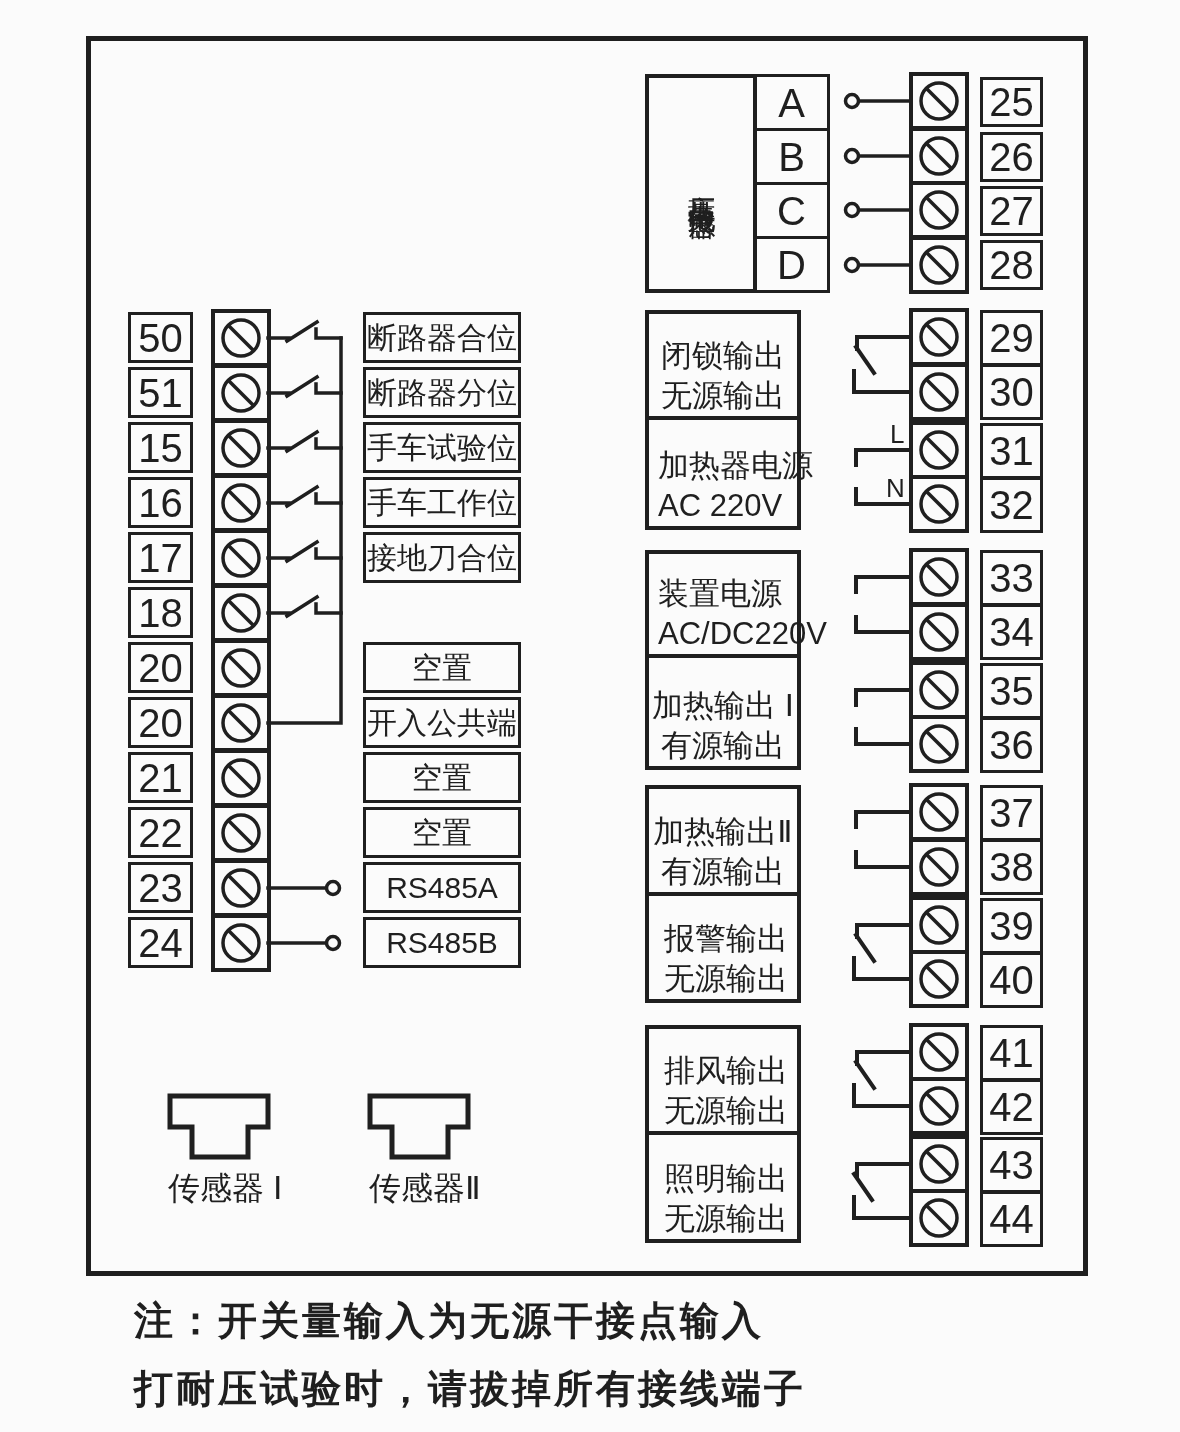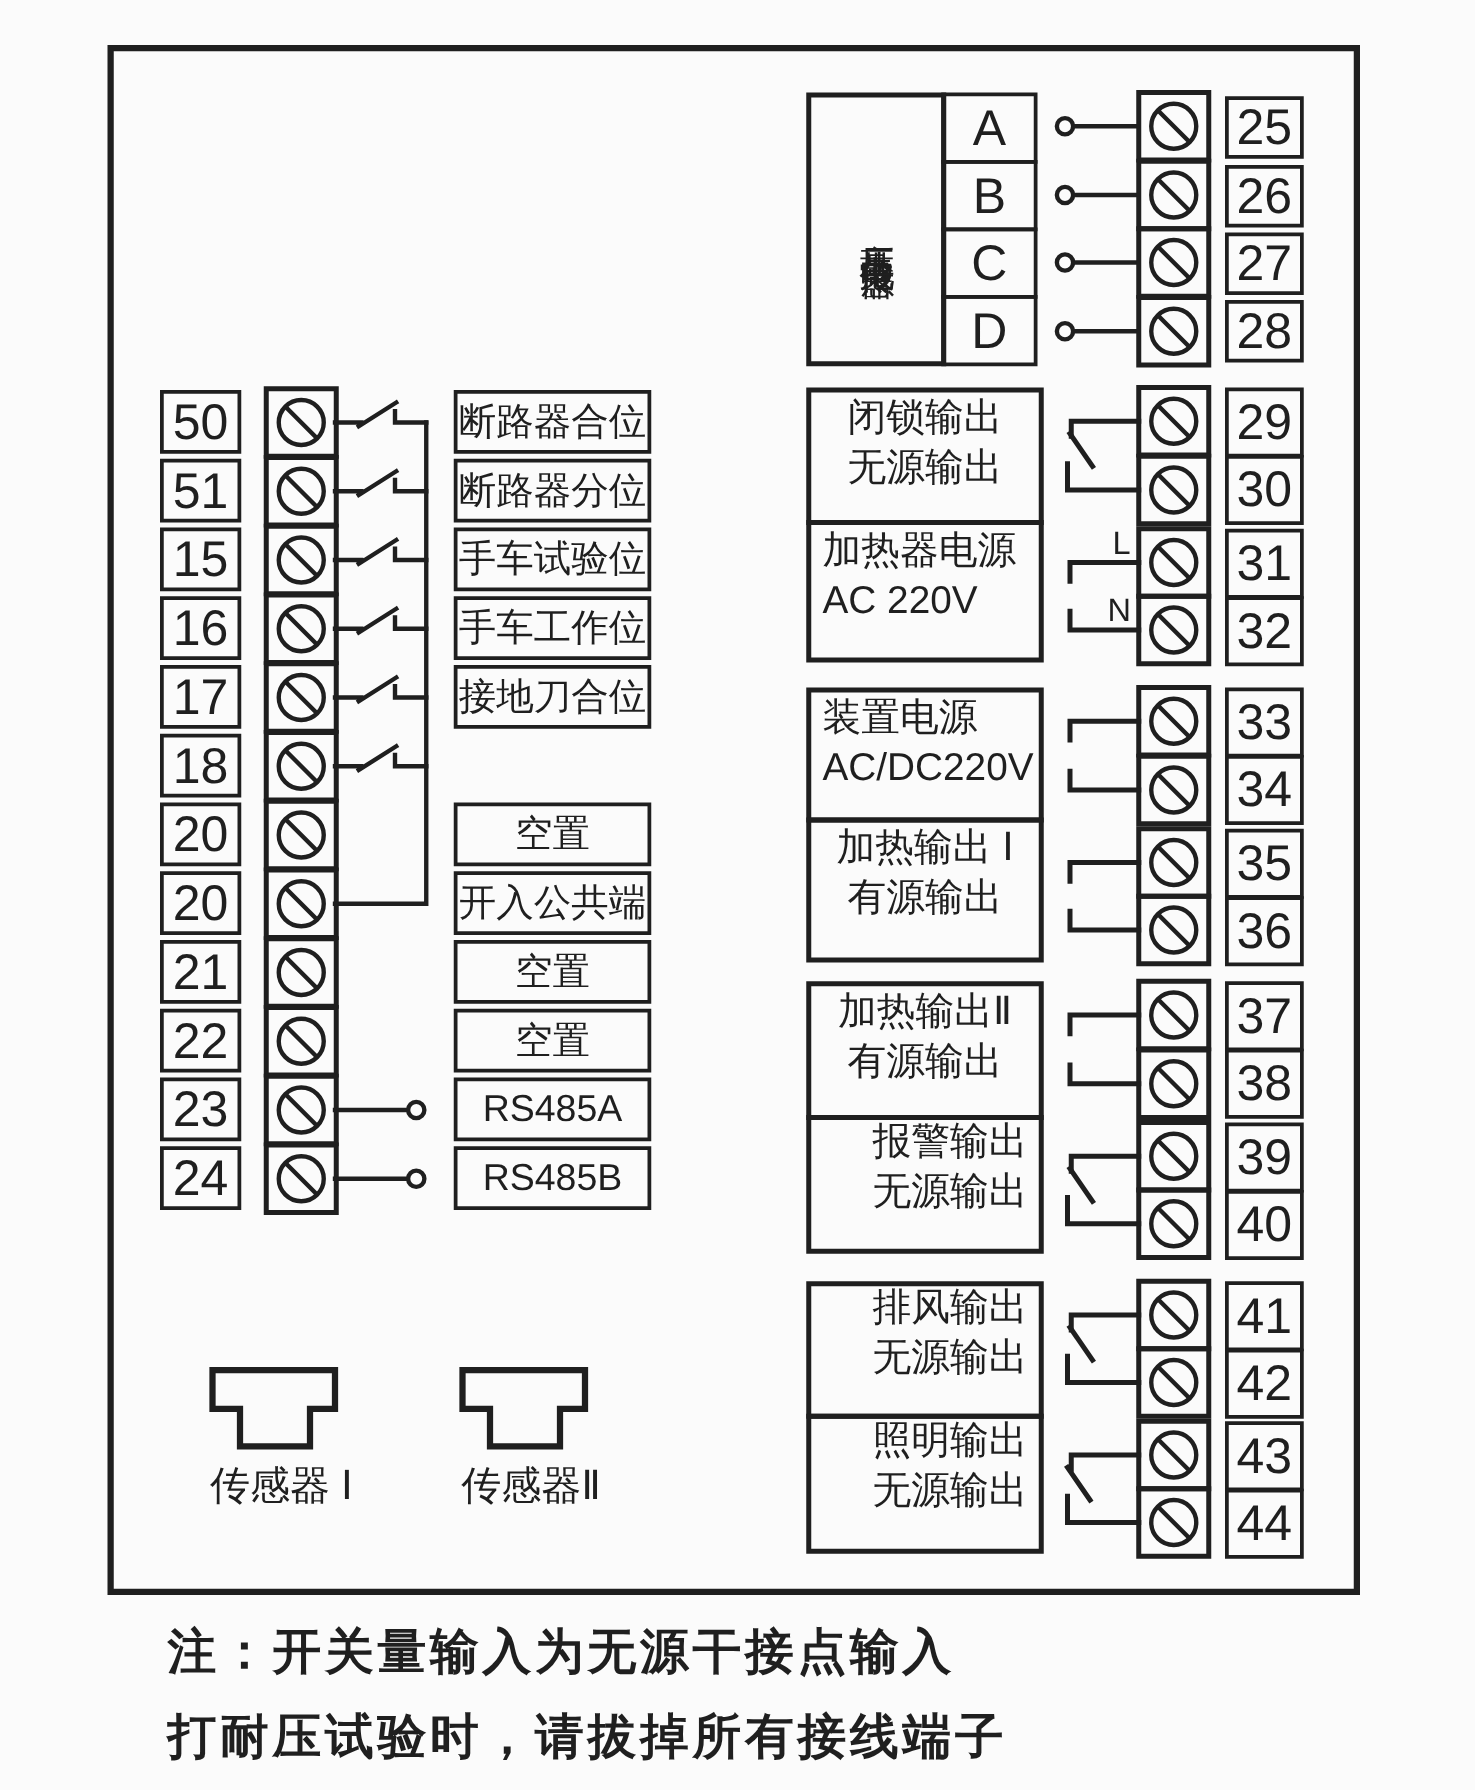--- a/index.html
+++ b/index.html
@@ -33,26 +33,26 @@
   .inlabel{width:158px;height:51px;font-size:30px;white-space:nowrap;}
   .hvbox{
     width:112px;height:219px;border:4px solid var(--ink);
     display:flex;align-items:center;justify-content:center;
   }
   .hvtext{
     writing-mode:vertical-rl;text-orientation:upright;
     font-size:28px;letter-spacing:3px;white-space:nowrap;
   }
   .oblock{
-    left:645px;width:190px;border:4px solid var(--ink);
-    display:flex;flex-direction:column;justify-content:flex-start;align-items:center;
+    left:645px;width:156px;border:4px solid var(--ink);
+    display:flex;flex-direction:column;justify-content:flex-end;align-items:center;
     font-size:31px;line-height:40px;white-space:nowrap;
   }
   .oblock.al-left{align-items:flex-start;padding-left:9px;}
-  .oblock.al-right{align-items:flex-end;padding-right:9px;font-family:Liberation Mono, monospace;}
+  .oblock.al-right{align-items:flex-end;padding-right:9px;}
   .mark{font-size:26px;line-height:1;}
   .scap{font-size:32px;line-height:1;white-space:nowrap;}
   .note{font-size:39px;letter-spacing:3px;font-weight:600;white-space:nowrap;}
 </style>
 </head>
 <body>
 
 <div id="canvas">
 
   <div class="abs outer-border" style="left:86px;top:36px;width:1002px;height:1240px;"></div>

